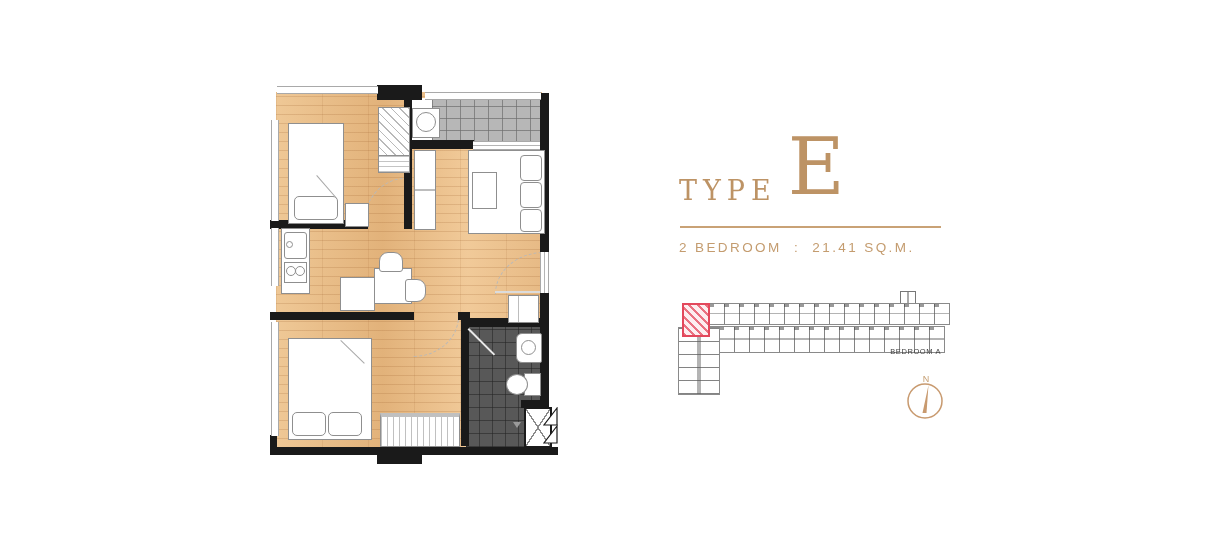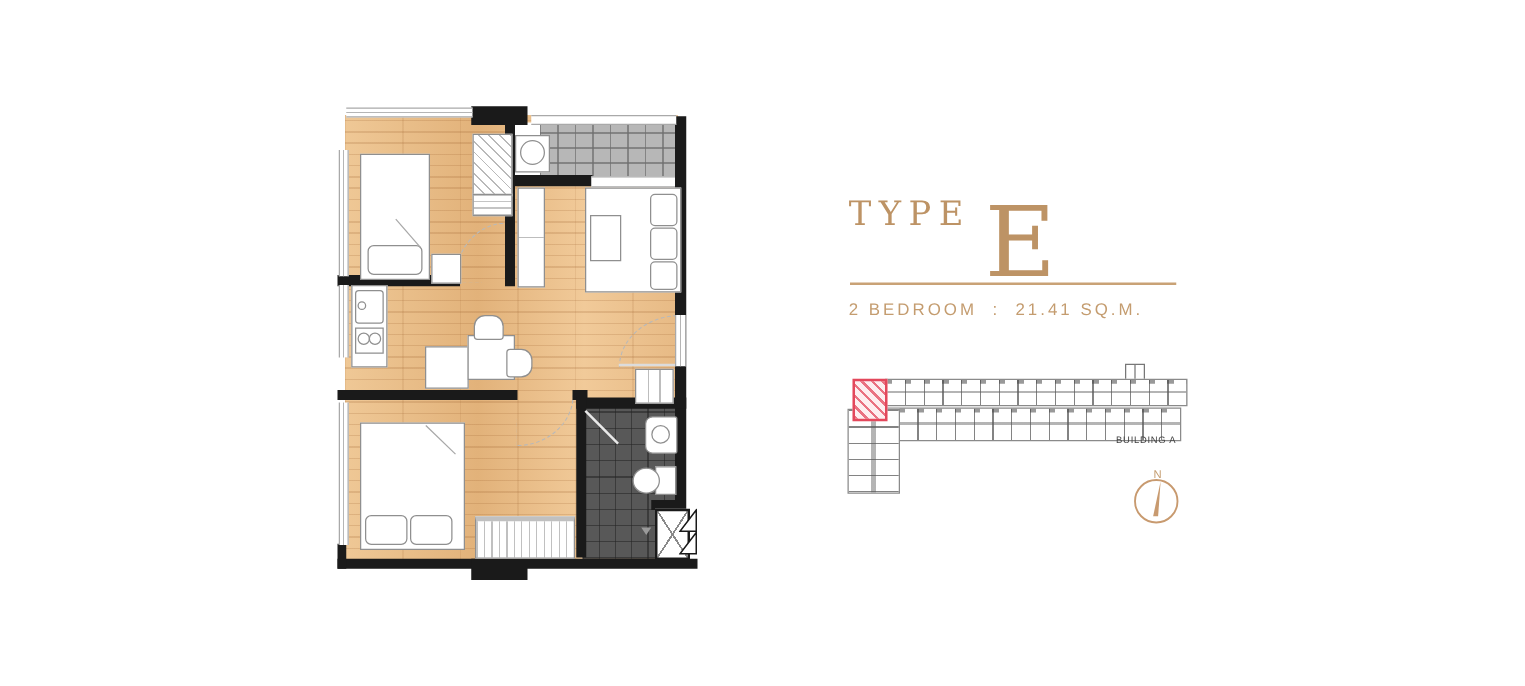--- a/index.html
+++ b/index.html
@@ -1,21 +1,21 @@
 <!DOCTYPE html>
 <html style="--gold: #bd9365; --gold_line: #c9a276; --gold_light: #c49c6f; --highlight_red: #e3485c; --wall_black: #1a1a1a;"><head>
 <meta charset="utf-8">
 <style>
   html,body{margin:0;padding:0;background:#fff;}
   .canvas{position:relative;width:1220px;height:549px;background:#fff;overflow:hidden;
           font-family:"Liberation Sans",sans-serif;}
   .abs{position:absolute;box-sizing:border-box;}
 
   
-  .title-row{left:679px;top:128px;width:270px;height:78px;display:flex;align-items:flex-start;gap:11px;margin-top:28px;}
+  .title-row{left:679px;top:128px;width:270px;height:78px;display:flex;align-items:flex-end;gap:11px;}
   .title-prefix{font-family:"DejaVu Serif",serif;font-size:27px;letter-spacing:6px;
                 color:var(--gold,#bd9365);font-weight:400;}
   .title-letter{font-family:"DejaVu Serif",serif;font-size:78px;line-height:78px;
                 color:var(--gold,#bd9365);font-weight:400;}
   .divider{left:680px;top:226px;width:261px;height:2px;background:var(--gold_line,#c9a276);}
   .spec{left:679px;top:240px;width:270px;font-size:13.5px;letter-spacing:2.4px;
         color:var(--gold_light,#c49c6f);white-space:pre;}
 
   
   .keymap{left:678px;top:291px;width:274px;height:106px;}
@@ -161,21 +161,21 @@
   </div>
   <div class="abs divider"></div>
   <div class="abs spec">2 BEDROOM  :  21.41 SQ.M.</div>
 
   <div class="abs keymap">
     <div class="core" style="left:222px;top:0;width:14px;height:14px;background-image:linear-gradient(90deg,transparent 46%,#aaa 46%,#aaa 54%,transparent 54%)"></div>
     <div class="unit-row" style="left:30px;top:12px;width:240px;height:20px"></div>
     <div class="unit-row" style="left:25px;top:35px;width:240px;height:25px"></div>
     <div class="stem" style="left:0;top:36px;width:40px;height:66px"></div>
     <div class="red-unit" style="left:4px;top:12px;width:24px;height:30px"></div>
-    <div class="map-label" style="left:160px;top:56px;width:103px">BUILDING A</div>
+    <div class="map-label" style="left:160px;top:56px;width:103px">BEDROOM A</div>
   </div>
 
   <svg class="abs" style="left:901px;top:372px" width="56" height="50" viewBox="0 0 56 50">
     <text x="25" y="10" font-size="9" fill="#c59d70" text-anchor="middle" font-family="Liberation Sans, sans-serif" id="compass-n">N</text>
     <circle cx="24" cy="29" r="17" fill="none" stroke="#c89a6f" stroke-width="1.5"></circle>
     <polygon points="27.5,13 21.5,41 25.5,41" fill="#c89a6f"></polygon>
   </svg>
 
 </div>
 

